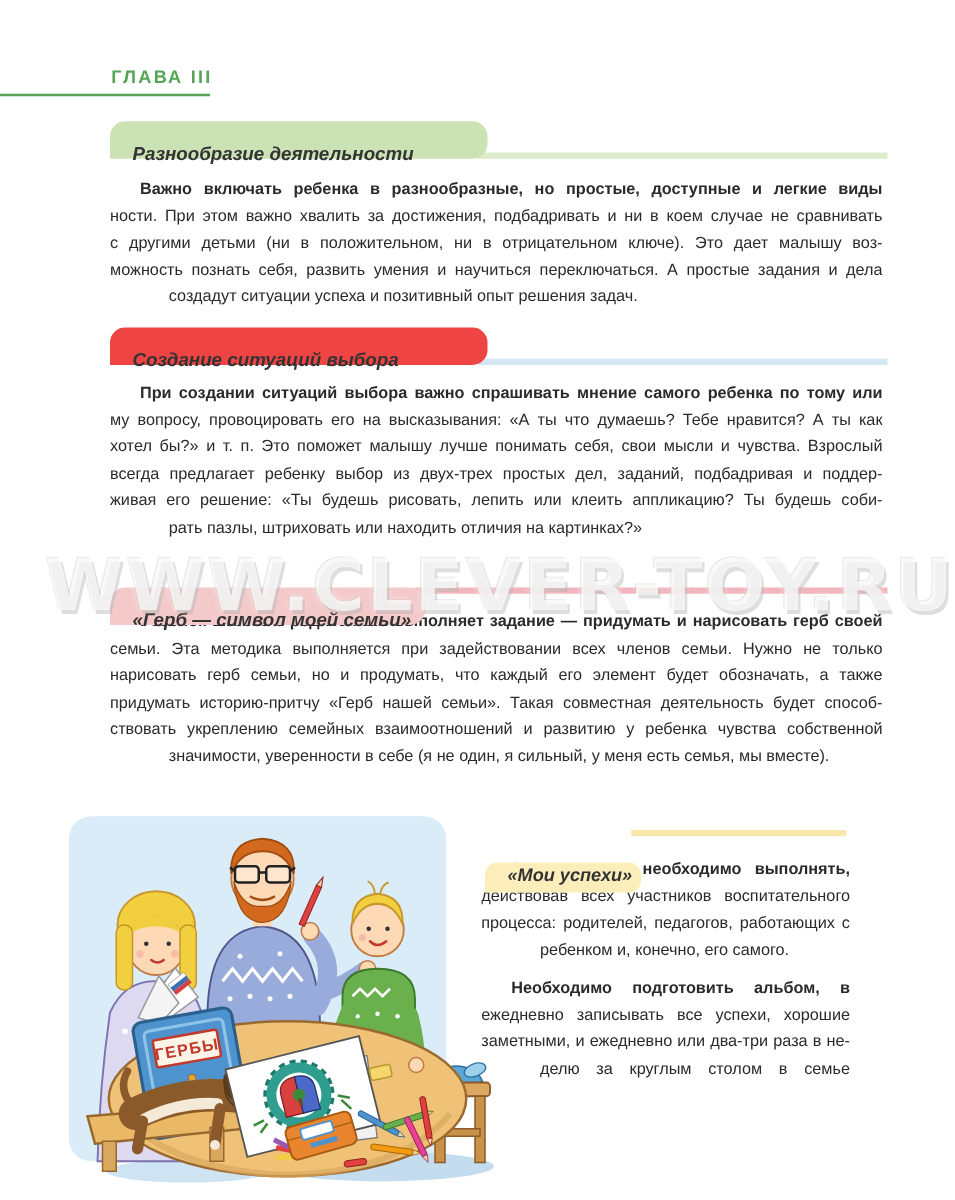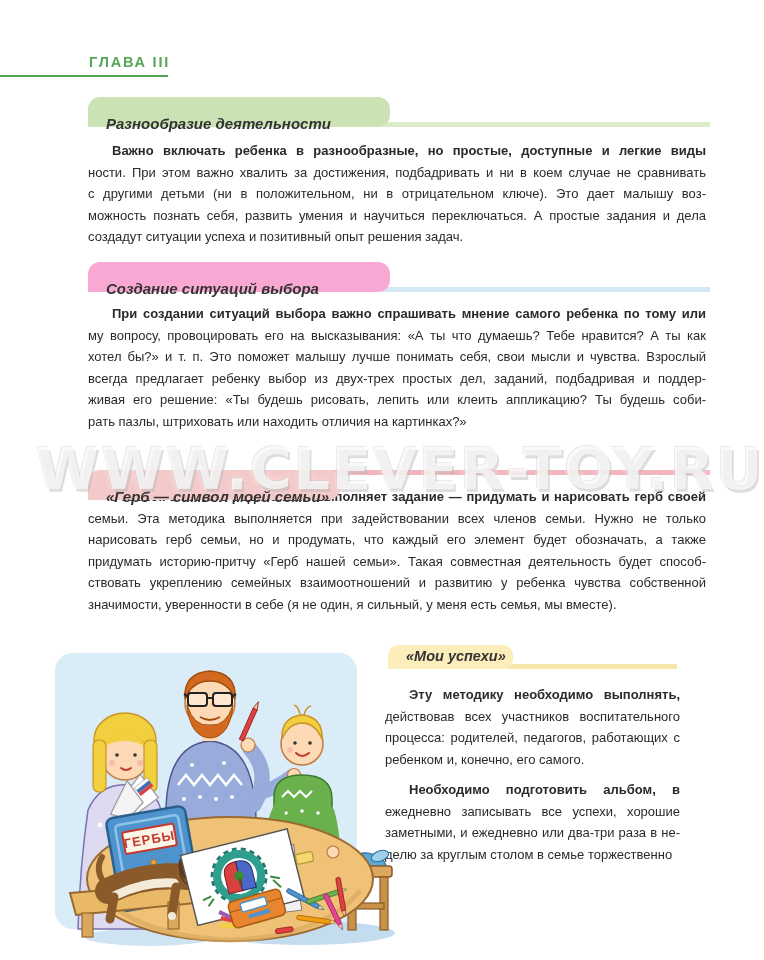--- a/index.html
+++ b/index.html
@@ -22,21 +22,21 @@
   #tab3 { left:88px; top:470px; width:252px; }
   #strip3 { left:332px; top:470px; width:378px; }
   #tab4 { left:388px; top:645px; width:125px; height:24px; border-radius:10px 10px 10px 0; }
   #tab4 .tab-title { padding-top:3px; font-size:14.5px; }
   #strip4 { left:505px; top:664px; width:172px; }
 
   .para { position:absolute; color:#2a2a2a; font-size:13px; }
   .para .tline { text-align:justify; text-align-last:justify; height:21.5px; line-height:21.5px;
                  overflow:hidden; }
   .para .tline:first-child { text-indent:24px;font-weight:bold; }
-  .para .tline-last { text-align-last:left; }
+  .para .tline-last { text-align-last:left;margin-left:47px; }
   #para1 { left:88px; top:140px; width:618px; }
   #para2 { left:88px; top:303px; width:618px; }
   #para3 { left:88px; top:486px; width:618px; }
   #paraA { left:385px; top:684px; width:295px; }
   #paraB { left:385px; top:779px; width:295px; }
 
   .watermark { position:absolute; left:0; top:436px; width:764px; text-align:right;
                font-family:"DejaVu Sans",sans-serif; font-size:57px; font-weight:bold;
                letter-spacing:2px; white-space:nowrap; z-index:10;
                color:rgba(255,255,255,0.70);
@@ -58,21 +58,21 @@
   </div>
   <div class="strip" id="strip1" style="background: rgb(220, 236, 203);"></div>
   <div class="para" id="para1">
       <div class="tline">Важно включать ребенка в разнообразные, но простые, доступные и легкие виды деятель-</div>
       <div class="tline">ности. При этом важно хвалить за достижения, подбадривать и ни в коем случае не сравнивать</div>
       <div class="tline">с другими детьми (ни в положительном, ни в отрицательном ключе). Это дает малышу воз-</div>
       <div class="tline">можность познать себя, развить умения и научиться переключаться. А простые задания и дела</div>
       <div class="tline tline-last">создадут ситуации успеха и позитивный опыт решения задач.</div>
     </div>
 
-  <div class="tab" id="tab2" style="background: #f9a8d4;">
+  <div class="tab" id="tab2" style="background: #ef4444;">
     <span class="tab-title">Создание ситуаций выбора</span>
   </div>
   <div class="strip" id="strip2" style="background: rgb(211, 232, 243);"></div>
   <div class="para" id="para2">
       <div class="tline">При создании ситуаций выбора важно спрашивать мнение самого ребенка по тому или ино-</div>
       <div class="tline">му вопросу, провоцировать его на высказывания: «А ты что думаешь? Тебе нравится? А ты как</div>
       <div class="tline">хотел бы?» и т. п. Это поможет малышу лучше понимать себя, свои мысли и чувства. Взрослый</div>
       <div class="tline">всегда предлагает ребенку выбор из двух-трех простых дел, заданий, подбадривая и поддер-</div>
       <div class="tline">живая его решение: «Ты будешь рисовать, лепить или клеить аппликацию? Ты будешь соби-</div>
       <div class="tline tline-last">рать пазлы, штриховать или находить отличия на картинках?»</div>
@@ -86,21 +86,21 @@
       <div class="tline">Ребенок вместе с родителями выполняет задание — придумать и нарисовать герб своей</div>
       <div class="tline">семьи. Эта методика выполняется при задействовании всех членов семьи. Нужно не только</div>
       <div class="tline">нарисовать герб семьи, но и продумать, что каждый его элемент будет обозначать, а также</div>
       <div class="tline">придумать историю-притчу «Герб нашей семьи». Такая совместная деятельность будет способ-</div>
       <div class="tline">ствовать укреплению семейных взаимоотношений и развитию у ребенка чувства собственной</div>
       <div class="tline tline-last">значимости, уверенности в себе (я не один, я сильный, у меня есть семья, мы вместе).</div>
     </div>
 
   <div class="watermark">WWW.CLEVER-TOY.RU</div>
 
-  <div class="tab" id="tab4" style="background: rgb(252, 238, 187);">
+  <div class="tab" id="tab4" style="background: rgb(252, 238, 187); margin-top: 45px;">
     <span class="tab-title">«Мои успехи»</span>
   </div>
   <div class="strip" id="strip4" style="background: rgb(248, 231, 170);"></div>
   <div class="para" id="paraA">
       <div class="tline">Эту методику необходимо выполнять, за-</div>
       <div class="tline">действовав всех участников воспитательного</div>
       <div class="tline">процесса: родителей, педагогов, работающих с</div>
       <div class="tline tline-last">ребенком и, конечно, его самого.</div>
     </div>
   <div class="para" id="paraB">

